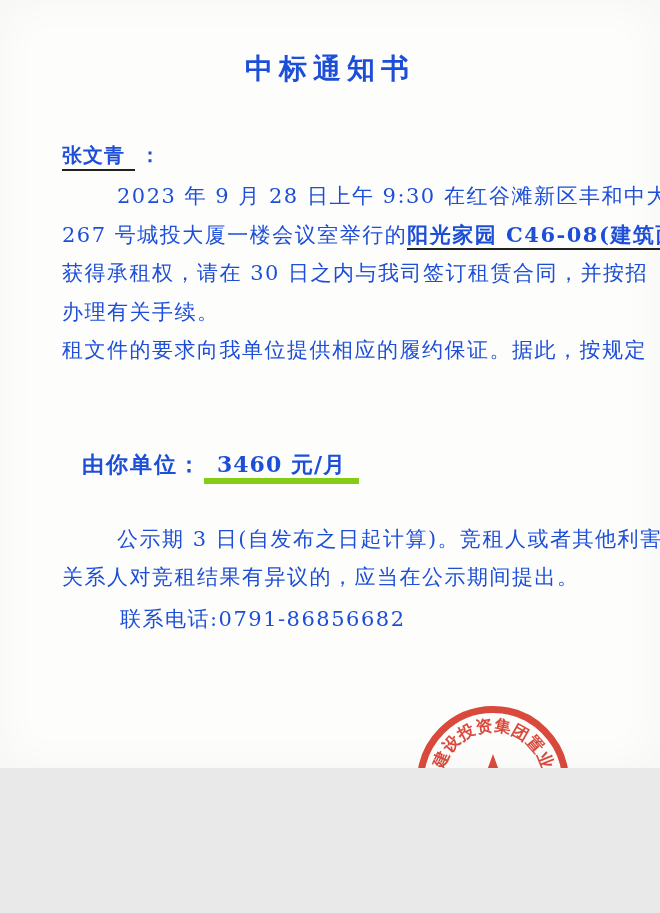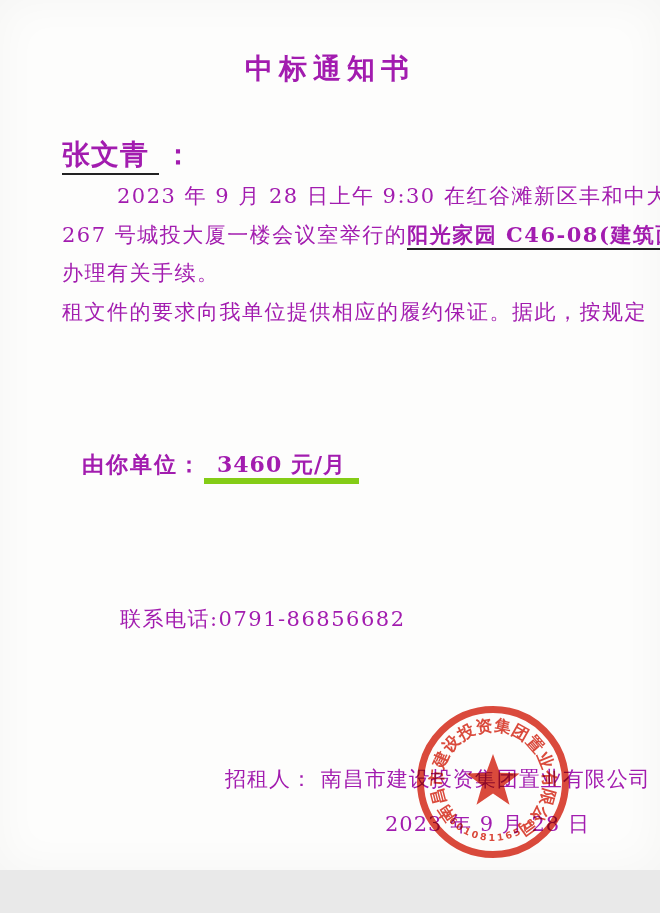--- a/index.html
+++ b/index.html
@@ -1,40 +1,40 @@
 <!DOCTYPE html>
 <html><head>
 <meta charset="utf-8">
 <style>
   html,body { margin:0; padding:0; background:#e9e9e9; }
   .page {
     position:relative;
-    width:660px; height:870px;
+    width:660px; height:768px;
     margin:0 auto;
     background:#fdfdfc;
     box-shadow: inset 0 0 45px rgba(0,0,0,0.035);
     font-family:"DejaVu Serif","Liberation Serif",serif;
-    color:#a21caf;
+    color:#1d4ed8;
     overflow:hidden;
   }
   .abs { position:absolute; }
 
   .title {
     left:0; right:0; top:52px;
     margin:0;
     text-align:center;
     font-size:28px;
     font-weight:700;
     letter-spacing:6px;
     line-height:34px;
   }
 
   .salutation {
     left:62px; top:141px;
-    font-size:28px;
+    font-size:20px;
     font-weight:700;
     line-height:28px;
     letter-spacing:1px;
   }
   .salutation .name {
     border-bottom:2px solid #222;
     padding:0 10px 2px 0;
   }
   .salutation .colon { margin-left:5px; }
 
@@ -127,32 +127,37 @@
   </div>
 
   <div class="abs para para1">
     <div class="line indent">
       <span>2023 年 9 月 28 日上午 9:30 在红谷滩新区丰和中大道</span><span class="em"></span><span></span>
     </div>
     <div class="line">
       <span>267 号城投大厦一楼会议室举行的</span><span class="em">阳光家园 C46-08(建筑面</span><span></span>
     </div>
     <div class="line">
+      <span>获得承租权，请在 30 日之内与我司签订租赁合同，并按招</span><span class="em"></span><span></span>
+    </div>
+    <div class="line">
       <span>办理有关手续。</span><span class="em"></span><span></span>
     </div>
     <div class="line">
       <span>租文件的要求向我单位提供相应的履约保证。据此，按规定</span><span class="em"></span><span></span>
     </div>
   </div>
 
   <div class="abs result">
     <span class="label">由你单位：</span><span class="value">3460 元/月</span>
   </div>
 
   <div class="abs para para2">
+    <div class="line indent">公示期 3 日(自发布之日起计算)。竞租人或者其他利害</div>
+    <div class="line">关系人对竞租结果有异议的，应当在公示期间提出。</div>
   </div>
 
   <div class="abs contact">
     <div class="line">联系电话:0791-86856682</div>
   </div>
 
   <div class="abs signer">招租人： 南昌市建设投资集团置业有限公司</div>
 
   <div class="abs dateline">2023 年 9 月 28 日</div>
 

